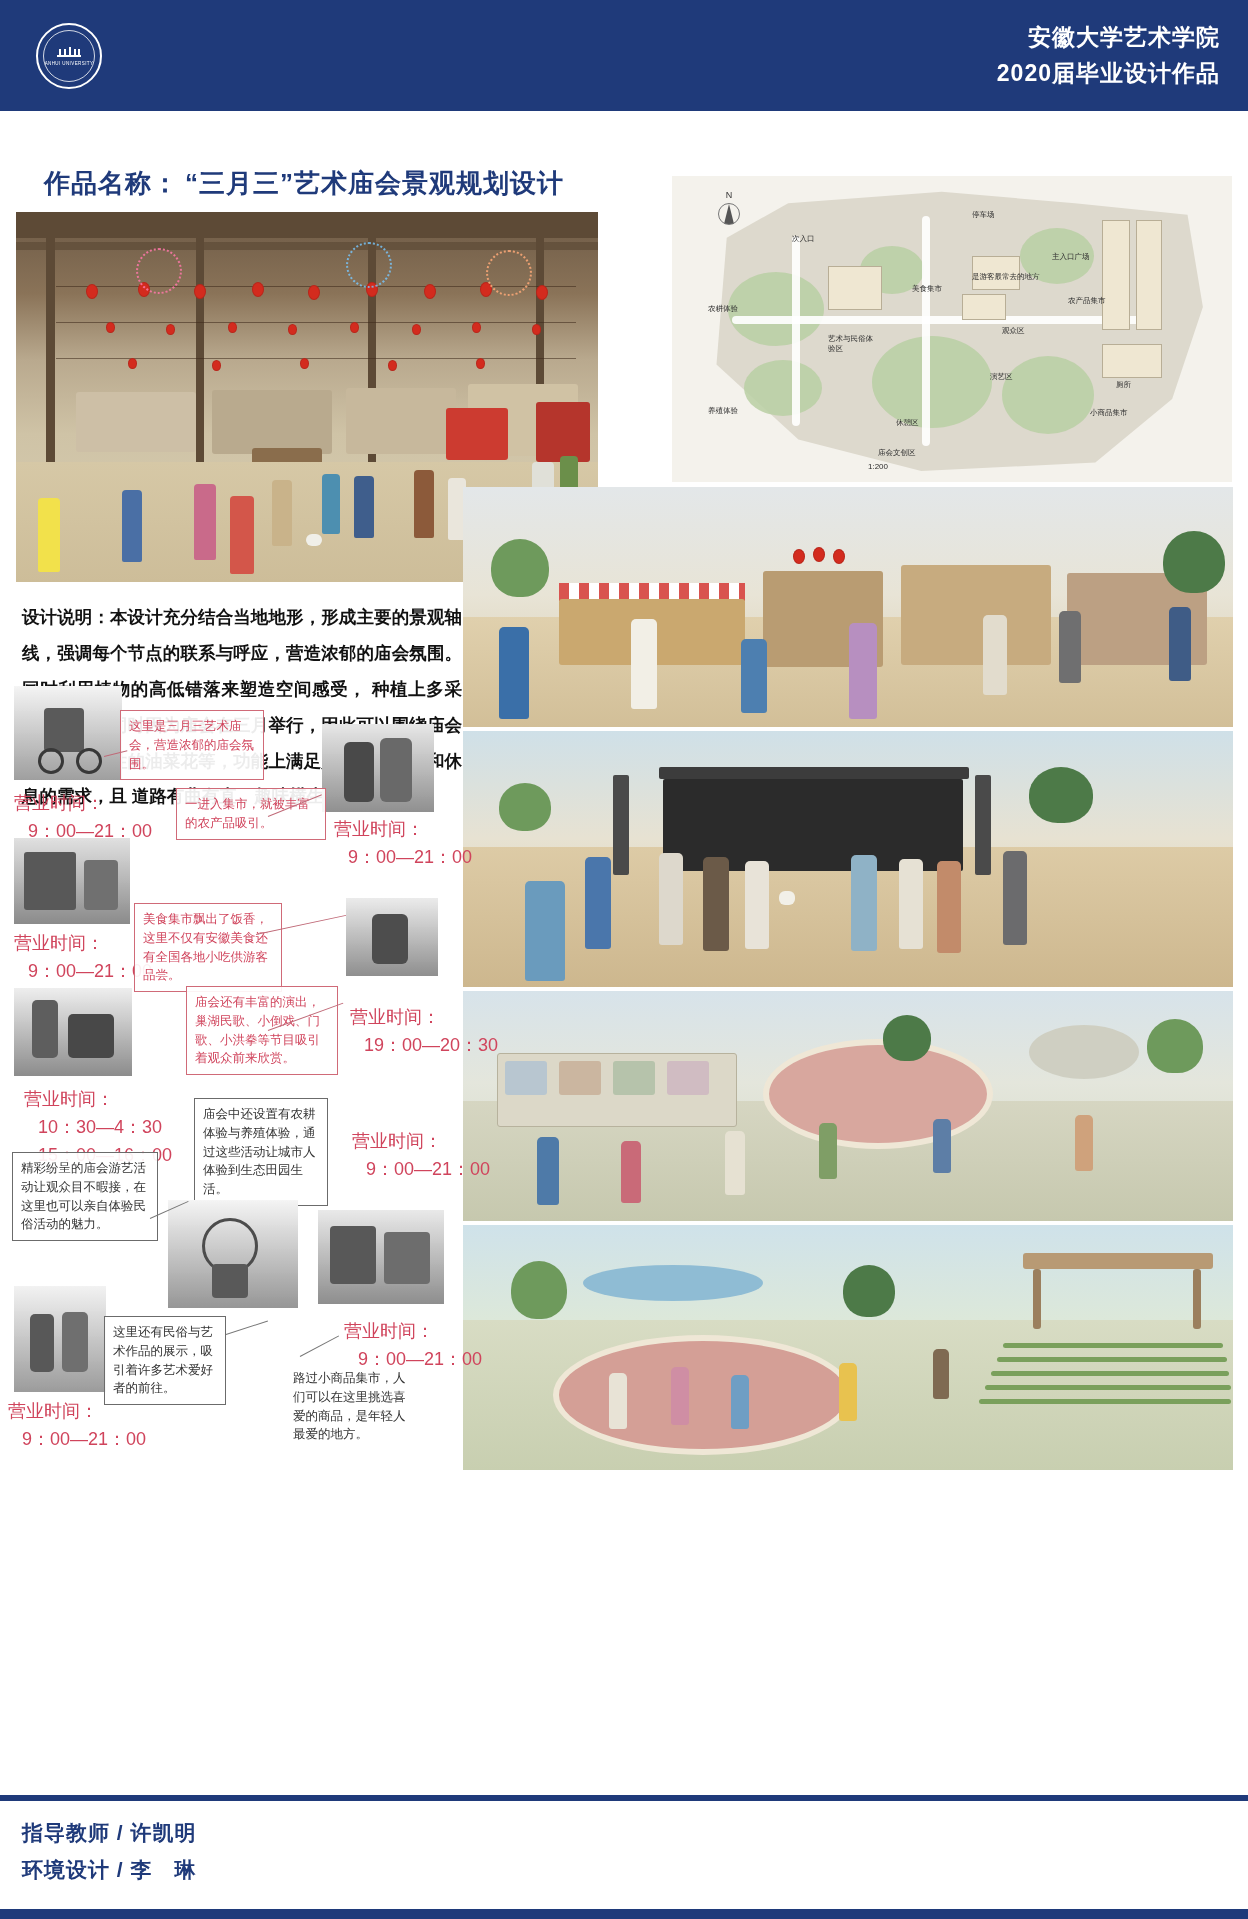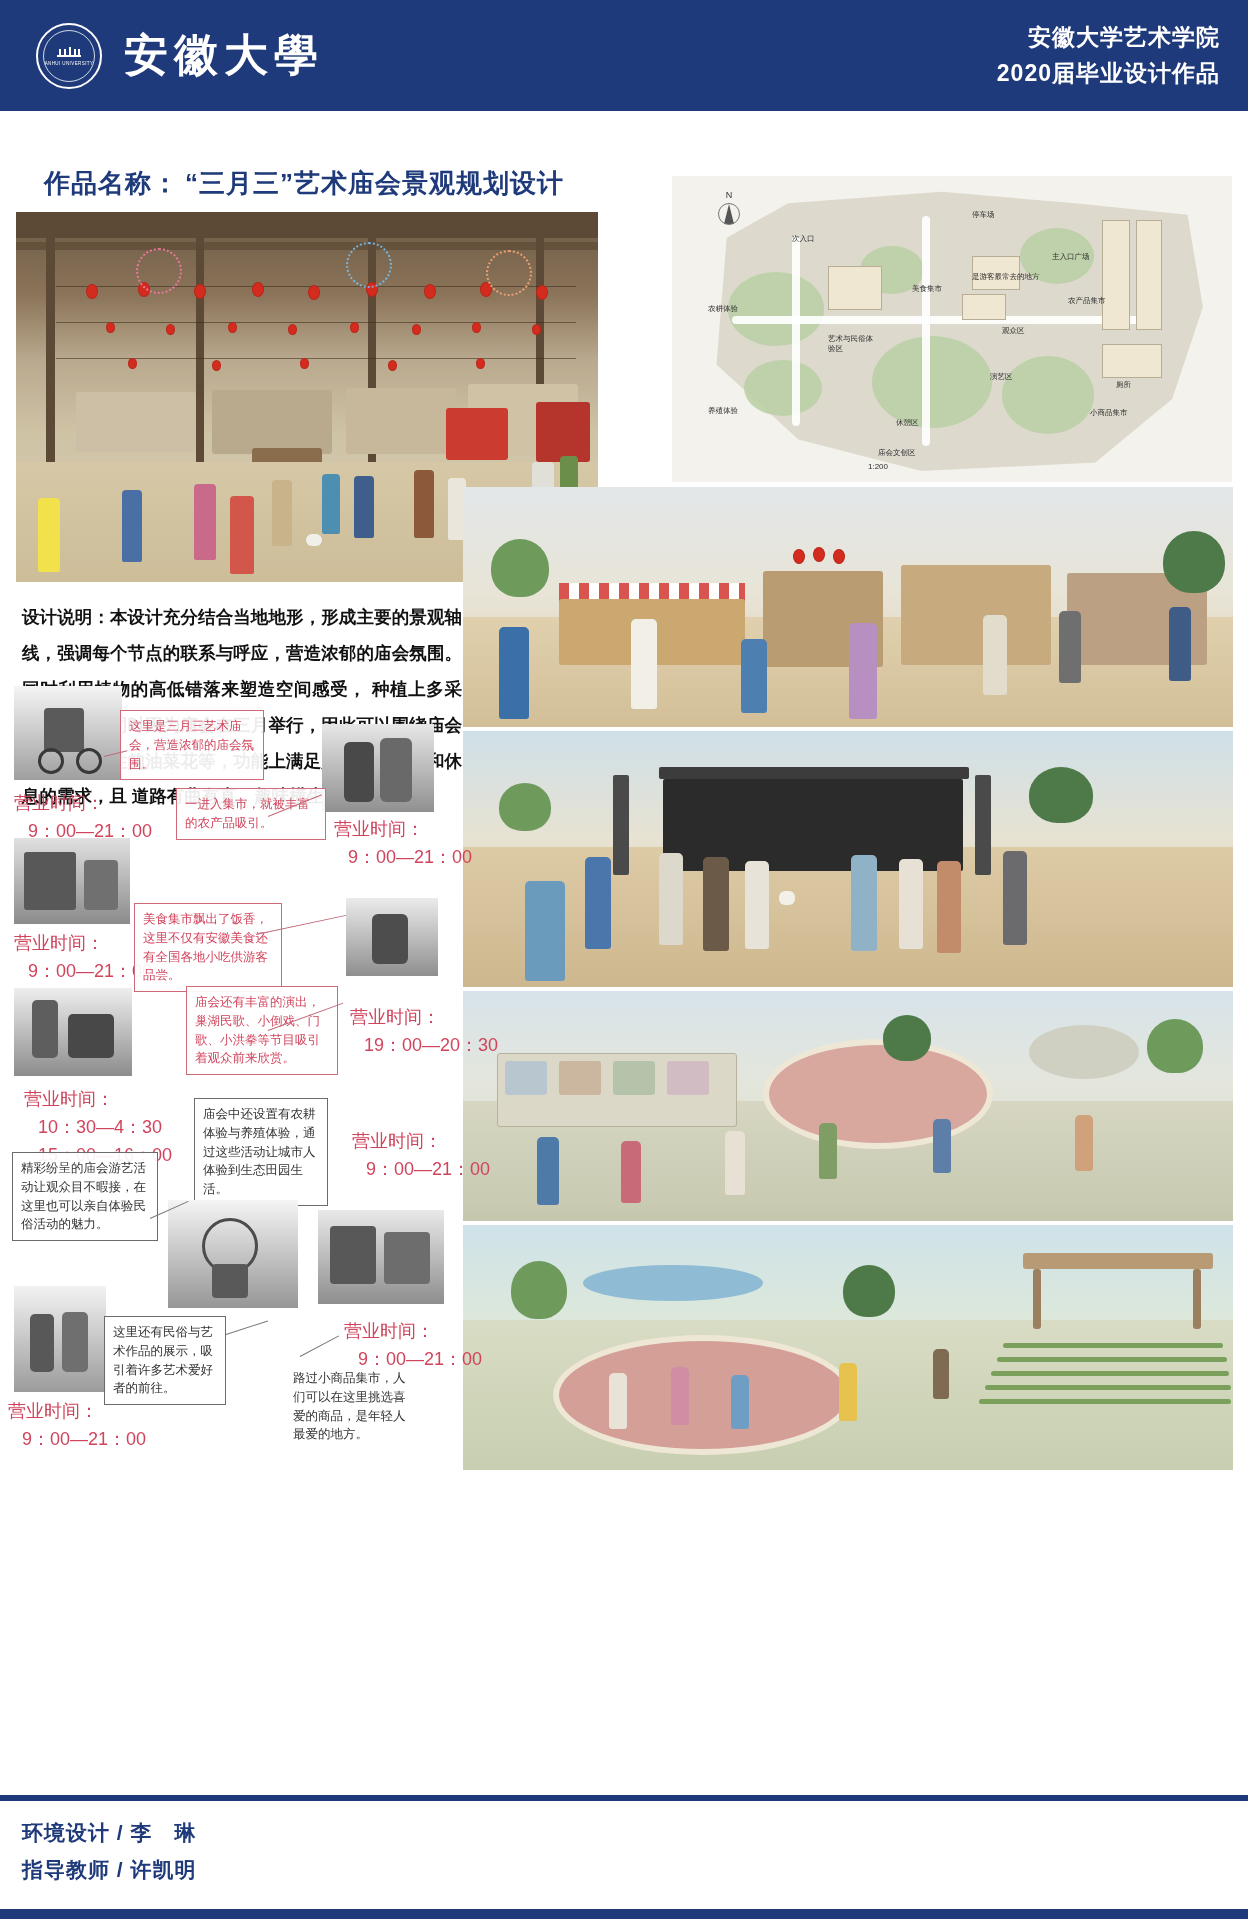--- a/index.html
+++ b/index.html
@@ -253,21 +253,20 @@
 <body>
 
 <div class="header">
   <div class="brand">
     <div class="seal">
       <div class="inner">
         <div class="bldg"></div>
         <div class="seal-text">ANHUI UNIVERSITY</div>
       </div>
     </div>
-    <div class="brand-name">安徽大學</div>
   </div>
   <div class="header-right">
     <div>安徽大学艺术学院</div>
     <div>2020届毕业设计作品</div>
   </div>
 </div>
 <div class="header-rule"></div>
 
 <div class="title-row">
   <span class="title-label">作品名称：</span>
@@ -549,16 +548,16 @@
 <div class="leader" style="left:104px;top:756px;width:24px;transform:rotate(-14deg);"></div>
 <div class="leader" style="left:268px;top:816px;width:58px;transform:rotate(-22deg);"></div>
 <div class="leader" style="left:256px;top:934px;width:92px;transform:rotate(-12deg);"></div>
 <div class="leader" style="left:268px;top:1030px;width:80px;transform:rotate(-20deg);"></div>
 <div class="leader gray" style="left:150px;top:1218px;width:42px;transform:rotate(-24deg);"></div>
 <div class="leader gray" style="left:226px;top:1334px;width:44px;transform:rotate(-18deg);"></div>
 <div class="leader gray" style="left:300px;top:1356px;width:44px;transform:rotate(-28deg);"></div>
 
 <div class="footer-rule"></div>
 <div class="footer">
+  <div>指导教师 / 许凯明</div>
   <div>环境设计 / 李　琳</div>
-  <div>指导教师 / 许凯明</div>
 </div>
 <div class="footer-bottom-bar"></div>
 
 </body></html>

